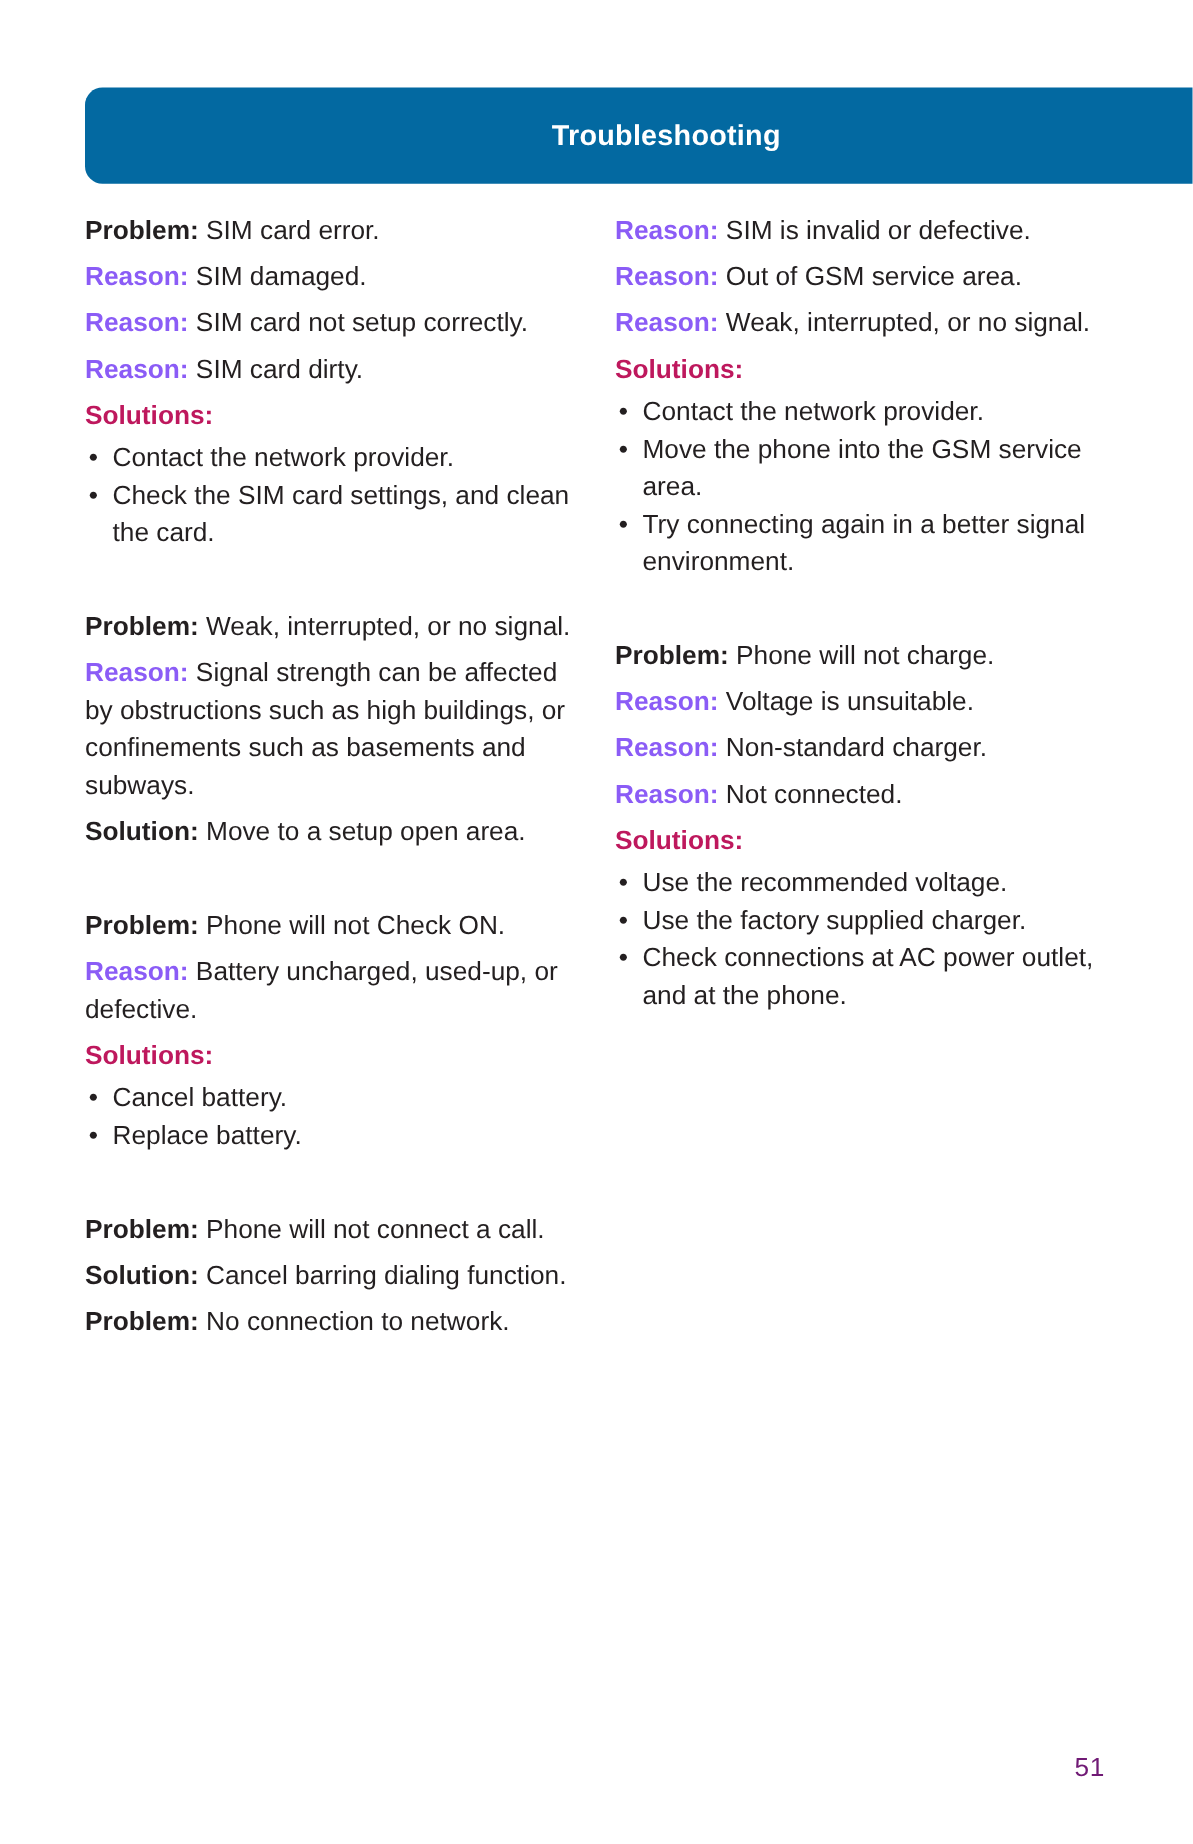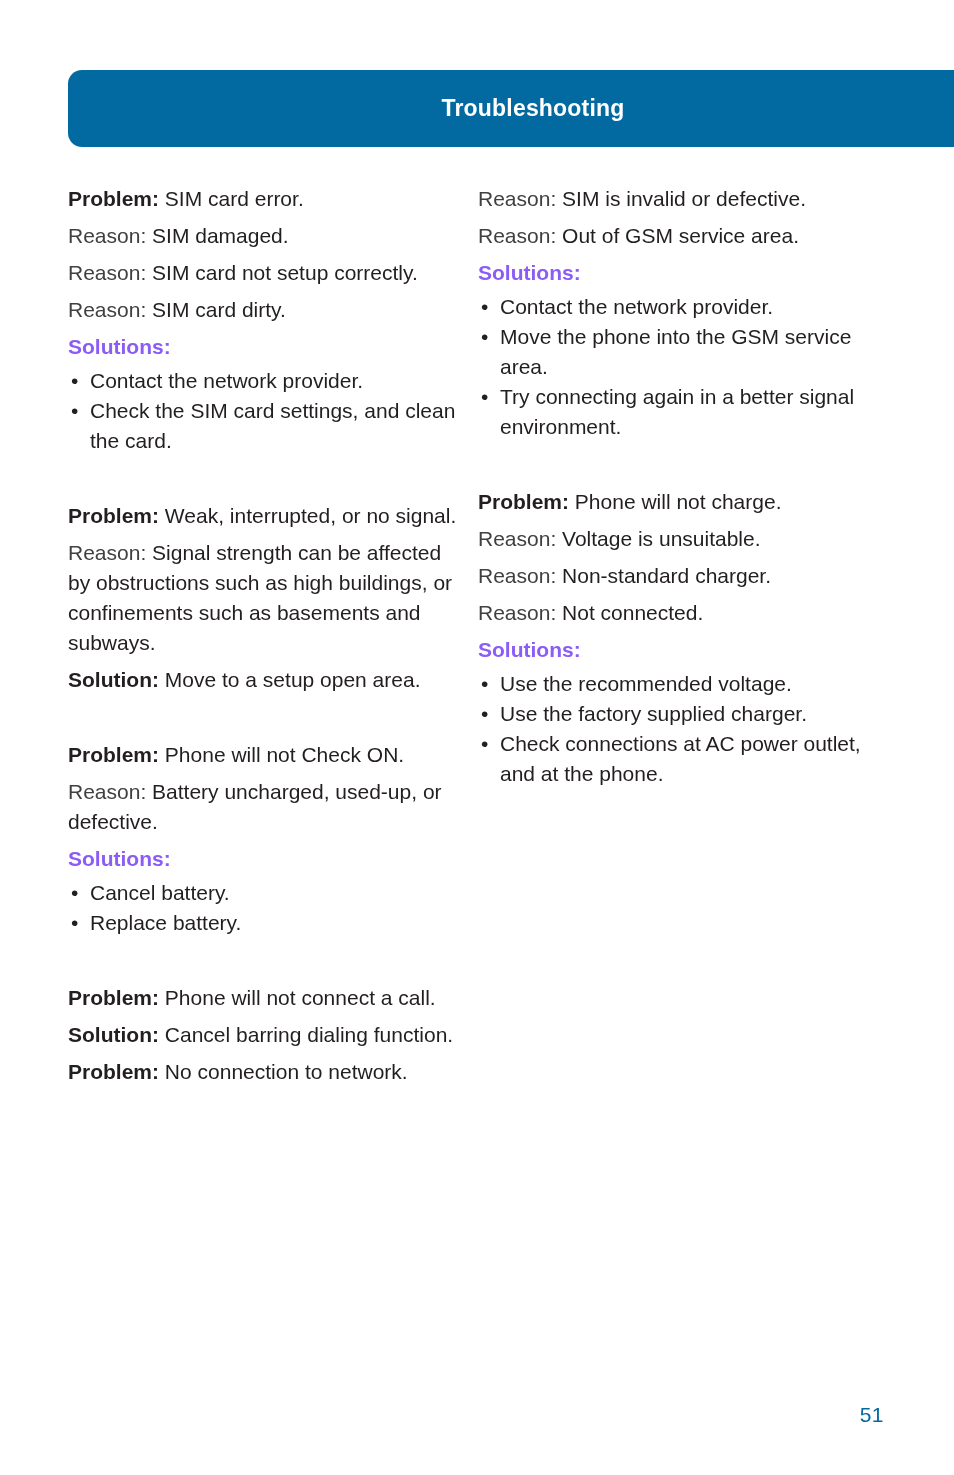--- a/index.html
+++ b/index.html
@@ -38,24 +38,24 @@
     color: #ffffff;
     font-size: 23px;
     font-weight: bold;
     letter-spacing: 0.2px;
   }
 
   
   .columns {
     position: absolute;
     left: 68px;
-    top: 184px;
+    top: 170px;
     width: 816px;
     display: flex;
-    gap: 18px;
+    gap: 32px;
   }
   .column {
     width: 392px;
   }
 
   
   .block {
     margin-bottom: 45px;
   }
   .block:last-child {
@@ -70,30 +70,30 @@
     text-align: left;
   }
   .para:last-child {
     margin-bottom: 0;
   }
 
   .lbl {
     font-weight: bold;
   }
   .lbl-blue {
-    font-weight: normal;
-    color: #404040;
+    font-weight: bold;
+    color: #8b5cf6;
   }
 
   .heading {
     font-size: 21px;
     line-height: 30px;
     font-weight: bold;
     margin: 0 0 4px 0;
-    color: #8b5cf6;
+    color: #be185d;
   }
 
   
   .bullets {
     margin: 0;
     padding: 0;
     list-style: none;
   }
   .bullet {
     font-size: 21px;
@@ -109,21 +109,21 @@
     top: 0;
     line-height: 30px;
   }
 
   
   .page-number {
     position: absolute;
     right: 70px;
     bottom: 48px;
     font-size: 21px;
-    color: #0369a1;
+    color: #701a75;
     letter-spacing: 0.5px;
   }
 </style>
 </head>
 <body>
 
 <div class="page">
 
   <div class="banner">
     <div class="banner-title">Troubleshooting</div>
@@ -159,20 +159,21 @@
         <div class="block">
           <p class="para"><span class="lbl">Problem:</span><span> Phone will not connect a call.</span></p>
           <p class="para"><span class="lbl">Solution:</span><span> Cancel barring dialing function.</span></p>
           <p class="para"><span class="lbl">Problem:</span><span> No connection to network.</span></p>
         </div>
       </div>
     <div class="column" id="col-right">
         <div class="block">
           <p class="para"><span class="lbl-blue">Reason:</span><span> SIM is invalid or defective.</span></p>
           <p class="para"><span class="lbl-blue">Reason:</span><span> Out of GSM service area.</span></p>
+          <p class="para"><span class="lbl-blue">Reason:</span><span> Weak, interrupted, or no signal.</span></p>
           <div class="heading">Solutions:</div>
           <ul class="bullets">
             <li class="bullet"><span class="bullet-dot">•</span><span>Contact the network provider.</span></li>
             <li class="bullet"><span class="bullet-dot">•</span><span>Move the phone into the GSM service area.</span></li>
             <li class="bullet"><span class="bullet-dot">•</span><span>Try connecting again in a better signal environment.</span></li>
           </ul>
         </div>
         <div class="block">
           <p class="para"><span class="lbl">Problem:</span><span> Phone will not charge.</span></p>
           <p class="para"><span class="lbl-blue">Reason:</span><span> Voltage is unsuitable.</span></p>

